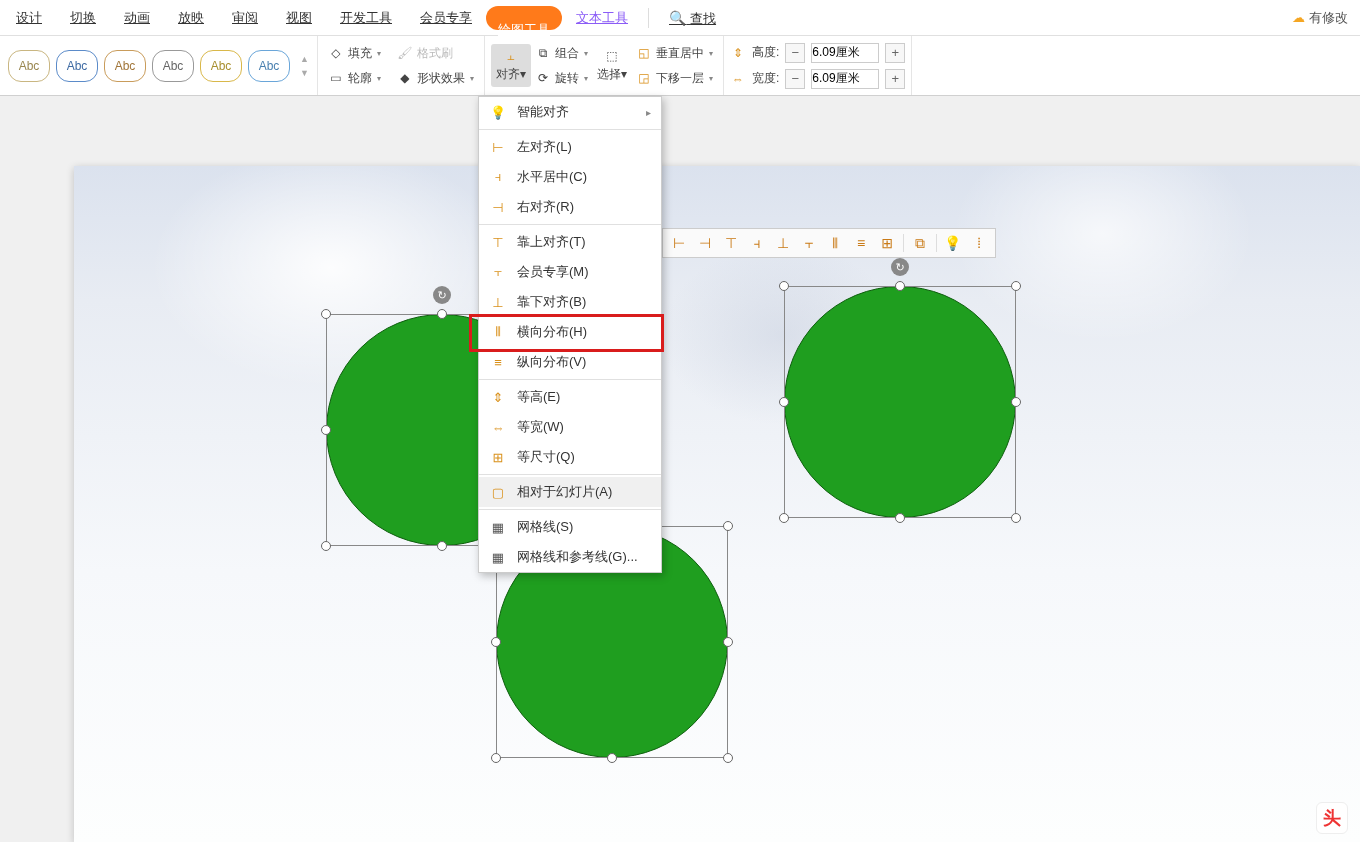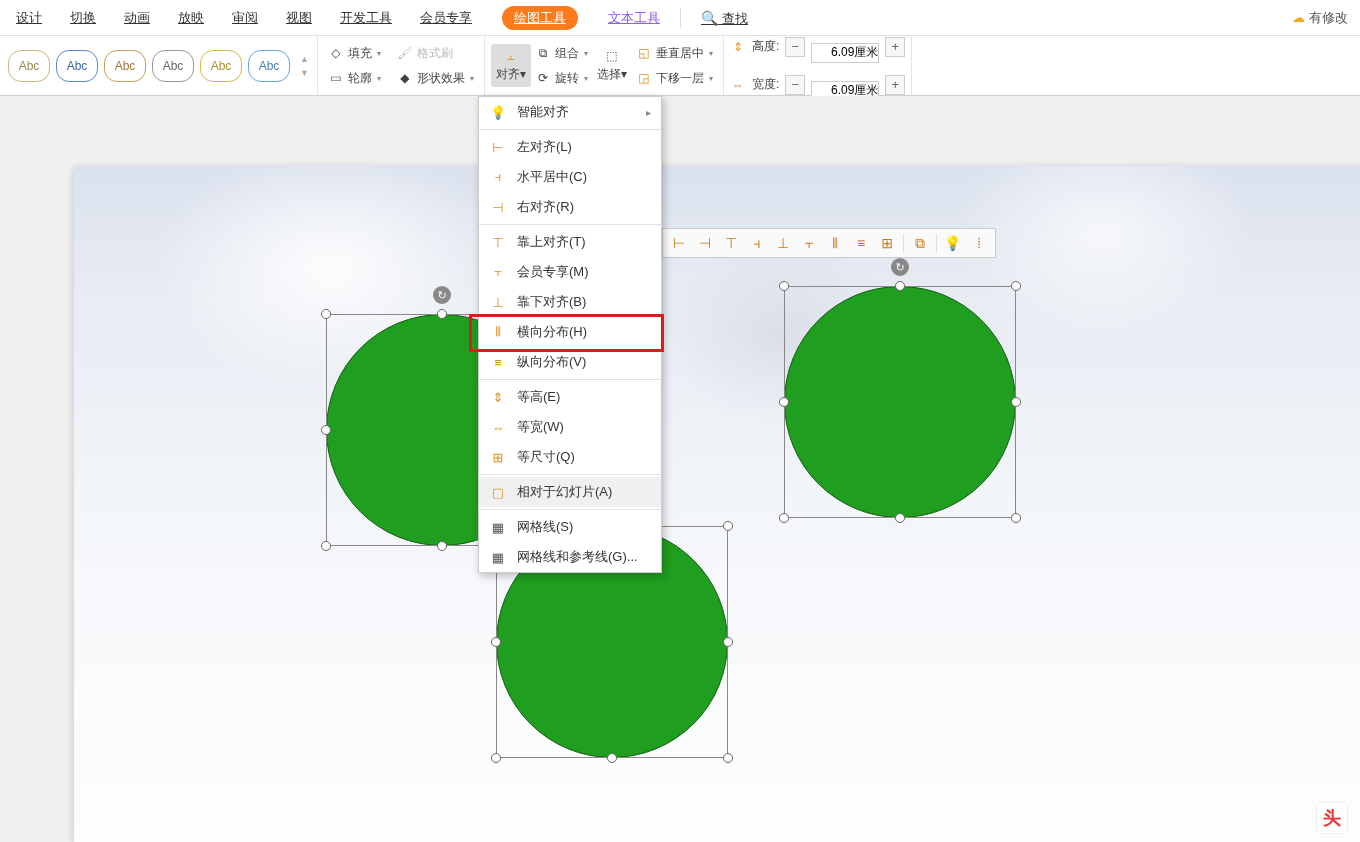--- a/index.html
+++ b/index.html
@@ -1,39 +1,39 @@
 <!DOCTYPE html>
 <html><head>
 <meta charset="utf-8">
 <style>
 * { box-sizing: border-box; margin: 0; padding: 0; font-family: "Microsoft YaHei", sans-serif; }
 body { background: #fff; width: 1360px; height: 842px; overflow: hidden; position: relative; }
 
 .menubar { height: 36px; display: flex; align-items: center; padding: 0 2px; border-bottom: 1px solid #e0e0e0; font-size: 13px; }
 .menubar .tab { padding: 0 14px; height: 36px; line-height: 36px; cursor: pointer; color: #333; text-decoration: underline; }
-.menubar .tab.active-orange { background: #ff7a1a; color: #fff; border-radius: 14px; height: 24px; line-height: 24px; margin: 6px 16px; padding: 0 12px; }
+.menubar .tab.active-orange { background: #ff7a1a; color: #fff; border-radius: 14px; height: 24px; line-height: 24px; margin: 6px 0; padding: 12px 12px; }
 .menubar .tab.text-orange { color: #8b5cf6; }
 .menubar .sep { width: 1px; height: 20px; background: #ddd; margin: 0 6px; }
 .menubar .right { margin-left: auto; display: flex; align-items: center; padding-right: 10px; gap: 4px; color: #555; }
 .search-ico { font-size: 14px; }
 
 .toolbar { height: 60px; display: flex; align-items: stretch; border-bottom: 1px solid #d0d0d0; font-size: 12px; color: #444; }
 .tb-group { display: flex; align-items: center; padding: 0 6px; border-right: 1px solid #e5e5e5; }
 .tb-abc { display: flex; gap: 6px; padding: 0 8px; align-items: center; }
 .abc-box { border: 1px solid; width: 42px; height: 32px; display: flex; align-items: center; justify-content: center; font-size: 12px; border-radius: 13px; cursor: pointer; }
 .tb-stack { display: flex; flex-direction: column; gap: 4px; justify-content: center; }
 .tb-item { display: flex; align-items: center; gap: 4px; padding: 2px 4px; cursor: pointer; white-space: nowrap; }
 .tb-item.disabled { color: #bbb; }
 .tb-item .drop { font-size: 8px; color: #888; margin-left: 1px; }
 .tb-bigbtn { display: flex; flex-direction: column; align-items: center; justify-content: center; width: 40px; cursor: pointer; gap: 2px; padding: 4px 2px;}
 .tb-bigbtn.active { background: #ddd; border-radius: 3px; }
 .ico { width: 16px; height: 16px; display: inline-flex; align-items: center; justify-content: center; }
 .size-row { display: flex; align-items: center; gap: 6px; }
 .size-btn { width: 20px; height: 20px; border: 1px solid #ccc; background: #f7f7f7; display: flex; align-items: center; justify-content: center; cursor: pointer; font-size: 13px; color: #666; }
-.size-input { width: 68px; height: 20px; border: 1px solid #ccc; text-align: right; font-size: 12px; margin-top: 12px; }
+.size-input { width: 68px; height: 20px; border: 1px solid #ccc; text-align: left; font-size: 12px; }
 
 .canvas-area { position: absolute; top: 96px; left: 0; right: 0; bottom: 0; background: #f0f0f0; }
 .slide { position: absolute; left: 74px; top: 70px; width: 1286px; height: 676px; background: linear-gradient(180deg, #dbe2ee 0%, #e8ecf3 20%, #f6f8fb 60%, #fdfefe 100%); box-shadow: 0 2px 8px rgba(0,0,0,0.2); overflow: hidden; }
 .slide::before { content: ""; position: absolute; inset: 0; background:
   radial-gradient(ellipse 300px 200px at 20% 15%, rgba(255,255,255,0.9), transparent 60%),
   radial-gradient(ellipse 250px 180px at 80% 10%, rgba(255,255,255,0.7), transparent 60%),
   radial-gradient(ellipse 200px 150px at 55% 25%, rgba(180,190,210,0.3), transparent 60%); }
 
 .shape-sel { position: absolute; }
 .sel-box { position: absolute; inset: 0; border: 1px solid #888; }

